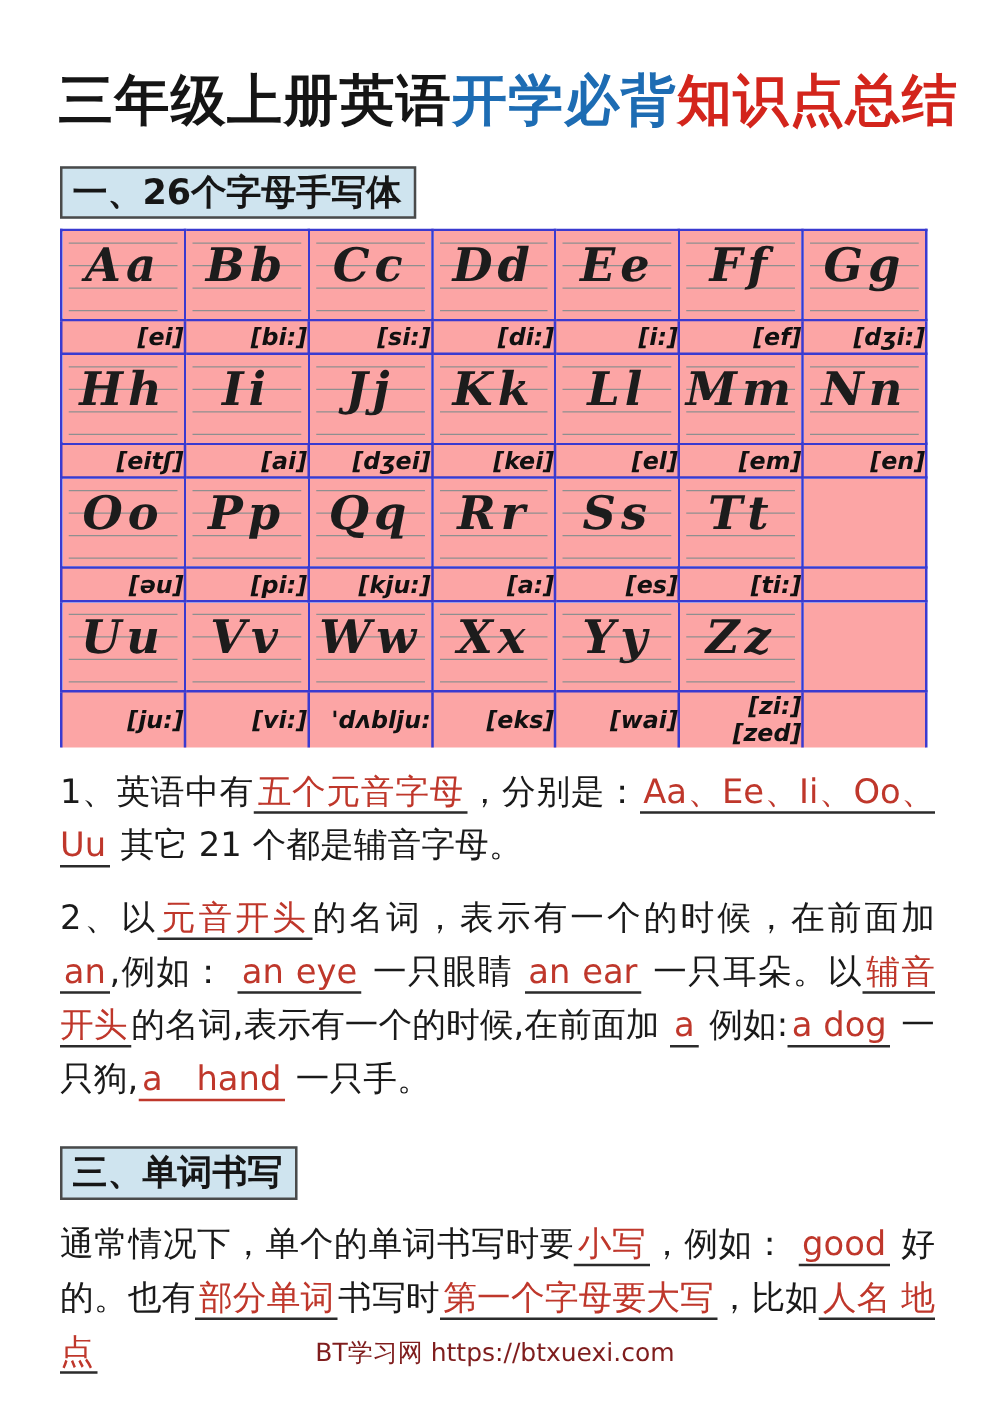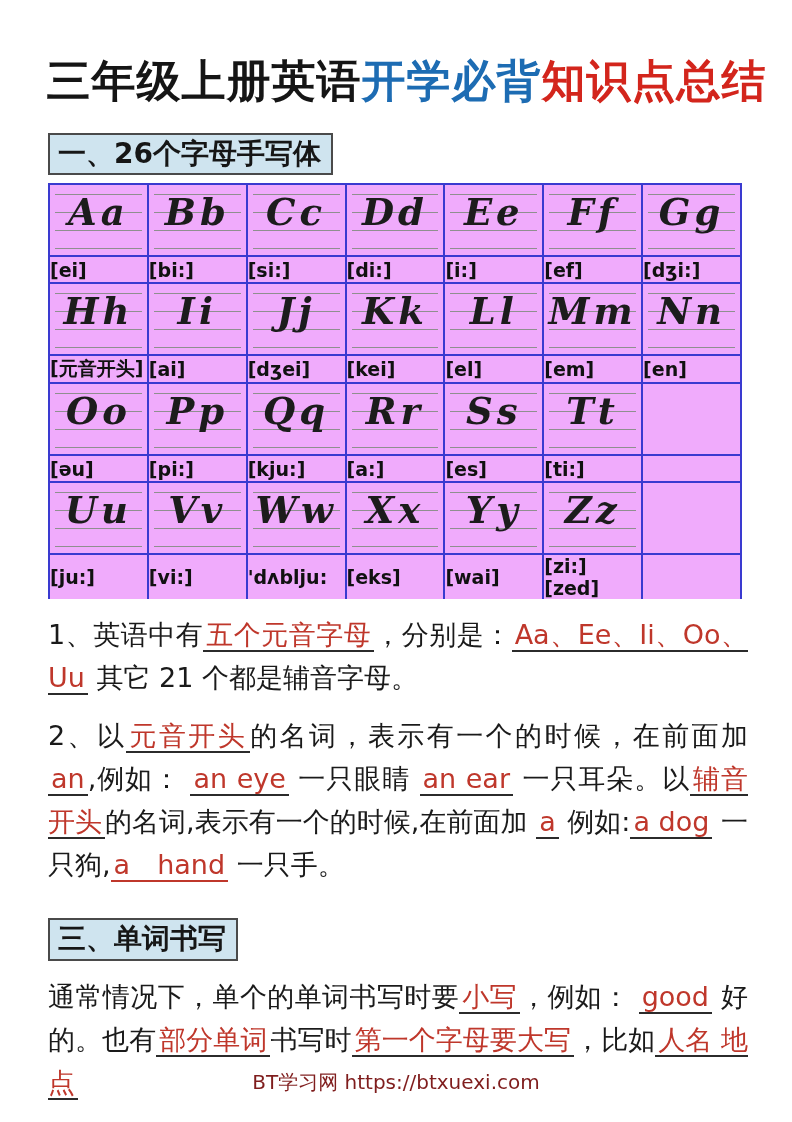--- a/index.html
+++ b/index.html
@@ -39,38 +39,38 @@
   }
   .mt{margin-top:26px;}
   .alpha-table{
     border-collapse:collapse;
     table-layout:fixed;
     width:694px;
     margin-top:8px;
   }
   .alpha-table td{
     border:2px solid var(--table-border);
-    padding:0;background:#f0abfc;
+    padding:0;background:#fca5a5;
   }
   .alpha-table tr:last-child td{border-bottom:none;}
   .letter-td{height:72px;position:relative;}
   .rule{position:absolute;left:5px;right:5px;height:1px;background:var(--guide-line);}
   .r1{top:9px;}.r2{top:27px;}.r3{top:45px;}.r4{top:63px;}
   .letters{
     position:absolute;left:0;right:0;top:0;height:46px;
     display:flex;align-items:flex-end;justify-content:center;
     font-family:"DejaVu Serif","Liberation Serif",serif;
     font-style:italic;font-weight:600;
     font-size:37px;line-height:1;color:#1c1c1c;
     letter-spacing:4px;
   }
   .phon-td{
-    height:27px;text-align:left;vertical-align:middle;
+    height:27px;text-align:right;vertical-align:middle;
     font-family:"DejaVu Sans","Liberation Sans",sans-serif;
-    font-size:19px;font-weight:700;color:#111;
+    font-size:19px;font-weight:700;color:#111;font-style:italic;
   }
   .body-p{
     margin:14px 0 6px 0;
     width:700px;
     font-size:27px;line-height:1.6;
     text-align:justify;
     color:#1a1a1a;
   }
   .t-red{color:var(--body-red);}
   .u{border-bottom:2px solid #2b2b2b;padding:0 3px;}
@@ -200,21 +200,21 @@
             </td>
             <td class="letter-td">
               <div class="rule r1"></div>
               <div class="rule r2"></div>
               <div class="rule r3"></div>
               <div class="rule r4"></div>
               <span class="letters">Nn</span>
             </td>
           </tr>
           <tr>
-            <td class="phon-td">[元音开头]</td>
+            <td class="phon-td">[eitʃ]</td>
             <td class="phon-td">[ai]</td>
             <td class="phon-td">[dʒei]</td>
             <td class="phon-td">[kei]</td>
             <td class="phon-td">[el]</td>
             <td class="phon-td">[em]</td>
             <td class="phon-td">[en]</td>
           </tr>
           <tr>
             <td class="letter-td">
               <div class="rule r1"></div>

